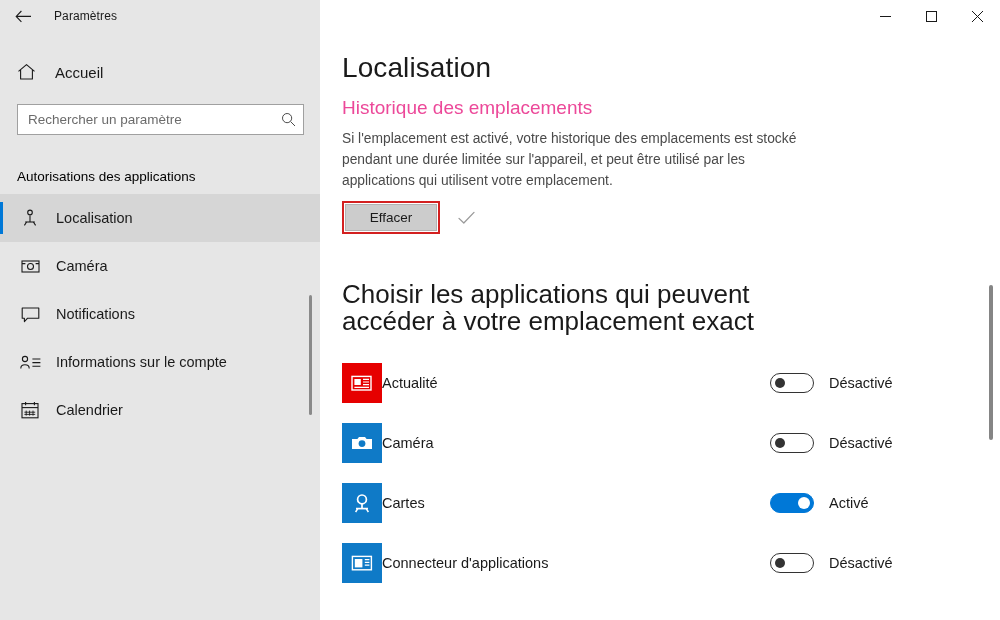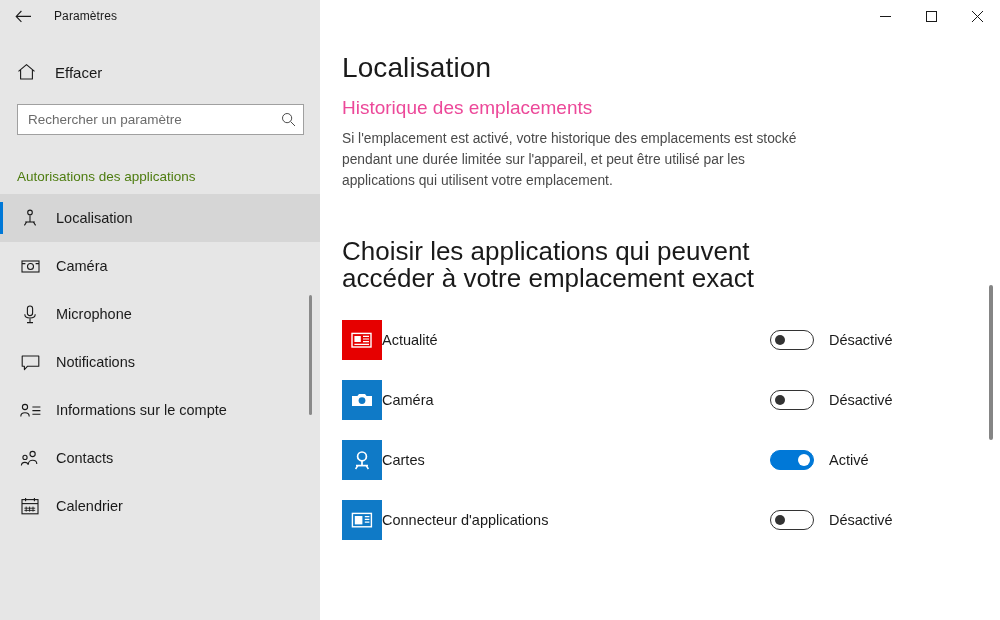--- a/index.html
+++ b/index.html
@@ -132,21 +132,21 @@
 
   .section-title {
     font-size: 15px;
     font-weight: bold;
     color: #1a1a1a;
     padding: 22px 0 0 17px;
   }
 
   .group-header {
     font-size: 13.5px;
-    color: #4d7c0f;
+    color: #000000;
     padding: 34px 0 0 17px;
   }
 
   .nav-list { margin-top: 10px; }
 
   .nav-item {
     position: relative;
     display: flex;
     align-items: center;
     height: 48px;
@@ -383,21 +383,21 @@
   </div>
 
   <div class="sidebar">
 
     <div class="home-row">
       <span class="home-icon">
         <svg width="19" height="18" viewBox="0 0 19 18" aria-hidden="true">
           <path d="M1.5 8.3 L9.5 1.6 L17.5 8.3 M3.6 7 L3.6 16 L15.4 16 L15.4 7" stroke="#1a1a1a" stroke-width="1.1" fill="none" stroke-linejoin="round"></path>
         </svg>
       </span>
-      <span class="home-label">Effacer</span>
+      <span class="home-label">Accueil</span>
     </div>
 
     <div class="search-wrap">
       <input class="search-input" type="text" placeholder="Rechercher un paramètre" style="">
       <span class="search-icon-btn">
         <svg width="15" height="15" viewBox="0 0 15 15" aria-hidden="true">
           <circle cx="6.1" cy="6.1" r="4.6" stroke="#4a4a4a" stroke-width="1" fill="none"></circle>
           <path d="M9.6 9.6 L14 14" stroke="#4a4a4a" stroke-width="1"></path>
         </svg>
       </span>
@@ -426,31 +426,20 @@
         <span class="nav-icon">
           <svg width="19" height="16" viewBox="0 0 19 16" aria-hidden="true">
             <rect x="1" y="3" width="17" height="11" stroke="#1a1a1a" stroke-width="1.1" fill="none"></rect>
             <circle cx="9.5" cy="8.5" r="3" stroke="#1a1a1a" stroke-width="1.1" fill="none"></circle>
             <path d="M1 5.6 L4.4 5.6 M14.6 5.6 L18 5.6" stroke="#1a1a1a" stroke-width="1.1"></path>
           </svg>
         </span>
         <span class="nav-label">Caméra</span>
       </div>
 
-      <div class="nav-item">
-
-        <span class="nav-icon">
-          <svg width="14" height="19" viewBox="0 0 14 19" aria-hidden="true">
-            <rect x="4.4" y="1" width="5.2" height="9.6" rx="2.6" stroke="#1a1a1a" stroke-width="1.1" fill="none"></rect>
-            <path d="M1.8 9.2 C1.8 14.2 12.2 14.2 12.2 9.2" stroke="#1a1a1a" stroke-width="1.1" fill="none"></path>
-            <path d="M7 13.6 L7 17.4 M4 17.6 L10 17.6" stroke="#1a1a1a" stroke-width="1.1"></path>
-          </svg>
-        </span>
-        <span class="nav-label">Microphone</span>
-      </div>
 
       <div class="nav-item">
 
         <span class="nav-icon">
           <svg width="19" height="17" viewBox="0 0 19 17" aria-hidden="true">
             <path d="M1.2 2 L17.8 2 L17.8 12.2 L6.6 12.2 L3.4 15.6 L3.4 12.2 L1.2 12.2 Z" stroke="#1a1a1a" stroke-width="1.1" fill="none" stroke-linejoin="round"></path>
           </svg>
         </span>
         <span class="nav-label">Notifications</span>
       </div>
@@ -460,32 +449,20 @@
         <span class="nav-icon">
           <svg width="21" height="15" viewBox="0 0 21 15" aria-hidden="true">
             <circle cx="5" cy="4" r="2.6" stroke="#1a1a1a" stroke-width="1.1" fill="none"></circle>
             <path d="M0.8 13.4 C0.8 8.6 9.2 8.6 9.2 13.4" stroke="#1a1a1a" stroke-width="1.1" fill="none"></path>
             <path d="M12.4 4 L20.4 4 M12.4 7.6 L20.4 7.6 M12.4 11.2 L20.4 11.2" stroke="#1a1a1a" stroke-width="1.1"></path>
           </svg>
         </span>
         <span class="nav-label">Informations sur le compte</span>
       </div>
 
-      <div class="nav-item">
-
-        <span class="nav-icon">
-          <svg width="20" height="17" viewBox="0 0 20 17" aria-hidden="true">
-            <circle cx="12.6" cy="4" r="2.6" stroke="#1a1a1a" stroke-width="1.1" fill="none"></circle>
-            <path d="M8.4 14 C8.4 9 16.8 9 16.8 14" stroke="#1a1a1a" stroke-width="1.1" fill="none"></path>
-            <circle cx="5" cy="7.4" r="2.1" stroke="#1a1a1a" stroke-width="1.1" fill="none"></circle>
-            <path d="M1.4 15.6 C1.4 11.4 8.2 11.4 8.2 15" stroke="#1a1a1a" stroke-width="1.1" fill="none"></path>
-          </svg>
-        </span>
-        <span class="nav-label">Contacts</span>
-      </div>
 
       <div class="nav-item">
 
         <span class="nav-icon">
           <svg width="18" height="18" viewBox="0 0 18 18" aria-hidden="true">
             <rect x="1" y="2.6" width="16" height="14.2" stroke="#1a1a1a" stroke-width="1.1" fill="none"></rect>
             <path d="M1 6.6 L17 6.6" stroke="#1a1a1a" stroke-width="1.1"></path>
             <path d="M4.6 1 L4.6 4.2 M13.4 1 L13.4 4.2" stroke="#1a1a1a" stroke-width="1.1"></path>
             <path d="M5.2 9.6 L5.2 14.6 M8.6 9.6 L8.6 14.6 M12 9.6 L12 14.6" stroke="#1a1a1a" stroke-width="0.9"></path>
             <path d="M3.4 11.2 L14.2 11.2 M3.4 13.4 L14.2 13.4" stroke="#1a1a1a" stroke-width="0.9"></path>
@@ -504,20 +481,30 @@
   <div class="main">
     <div class="main-inner">
 
       <h1 class="page-title">Localisation</h1>
 
       <h2 class="h2">Historique des emplacements</h2>
 
       <p class="body-text">Si l'emplacement est activé, votre historique des emplacements est stocké pendant une durée limitée sur l'appareil, et peut être utilisé par les applications qui utilisent votre emplacement.</p>
 
 
+      <div class="clear-row">
+        <span class="clear-highlight">
+          <button class="clear-btn">Effacer</button>
+        </span>
+        <span class="check-mark">
+          <svg width="17" height="14" viewBox="0 0 17 14" aria-hidden="true">
+            <path d="M1 7.4 L5.8 12 L16 1.4" stroke="#9a9a9a" stroke-width="1.3" fill="none" stroke-linecap="round" stroke-linejoin="round"></path>
+          </svg>
+        </span>
+      </div>
 
       <h2 class="h2-apps">Choisir les applications qui peuvent accéder à votre emplacement exact</h2>
 
       <div class="app-list">
 
         <div class="app-row">
           <span class="app-tile" style="background:#e60000">
             <svg width="22" height="18" viewBox="0 0 22 18" aria-hidden="true">
               <rect x="1" y="2.4" width="19" height="13.6" stroke="#ffffff" stroke-width="1.4" fill="none"></rect>
               <rect x="3.4" y="5" width="6.4" height="6" fill="#ffffff"></rect>

